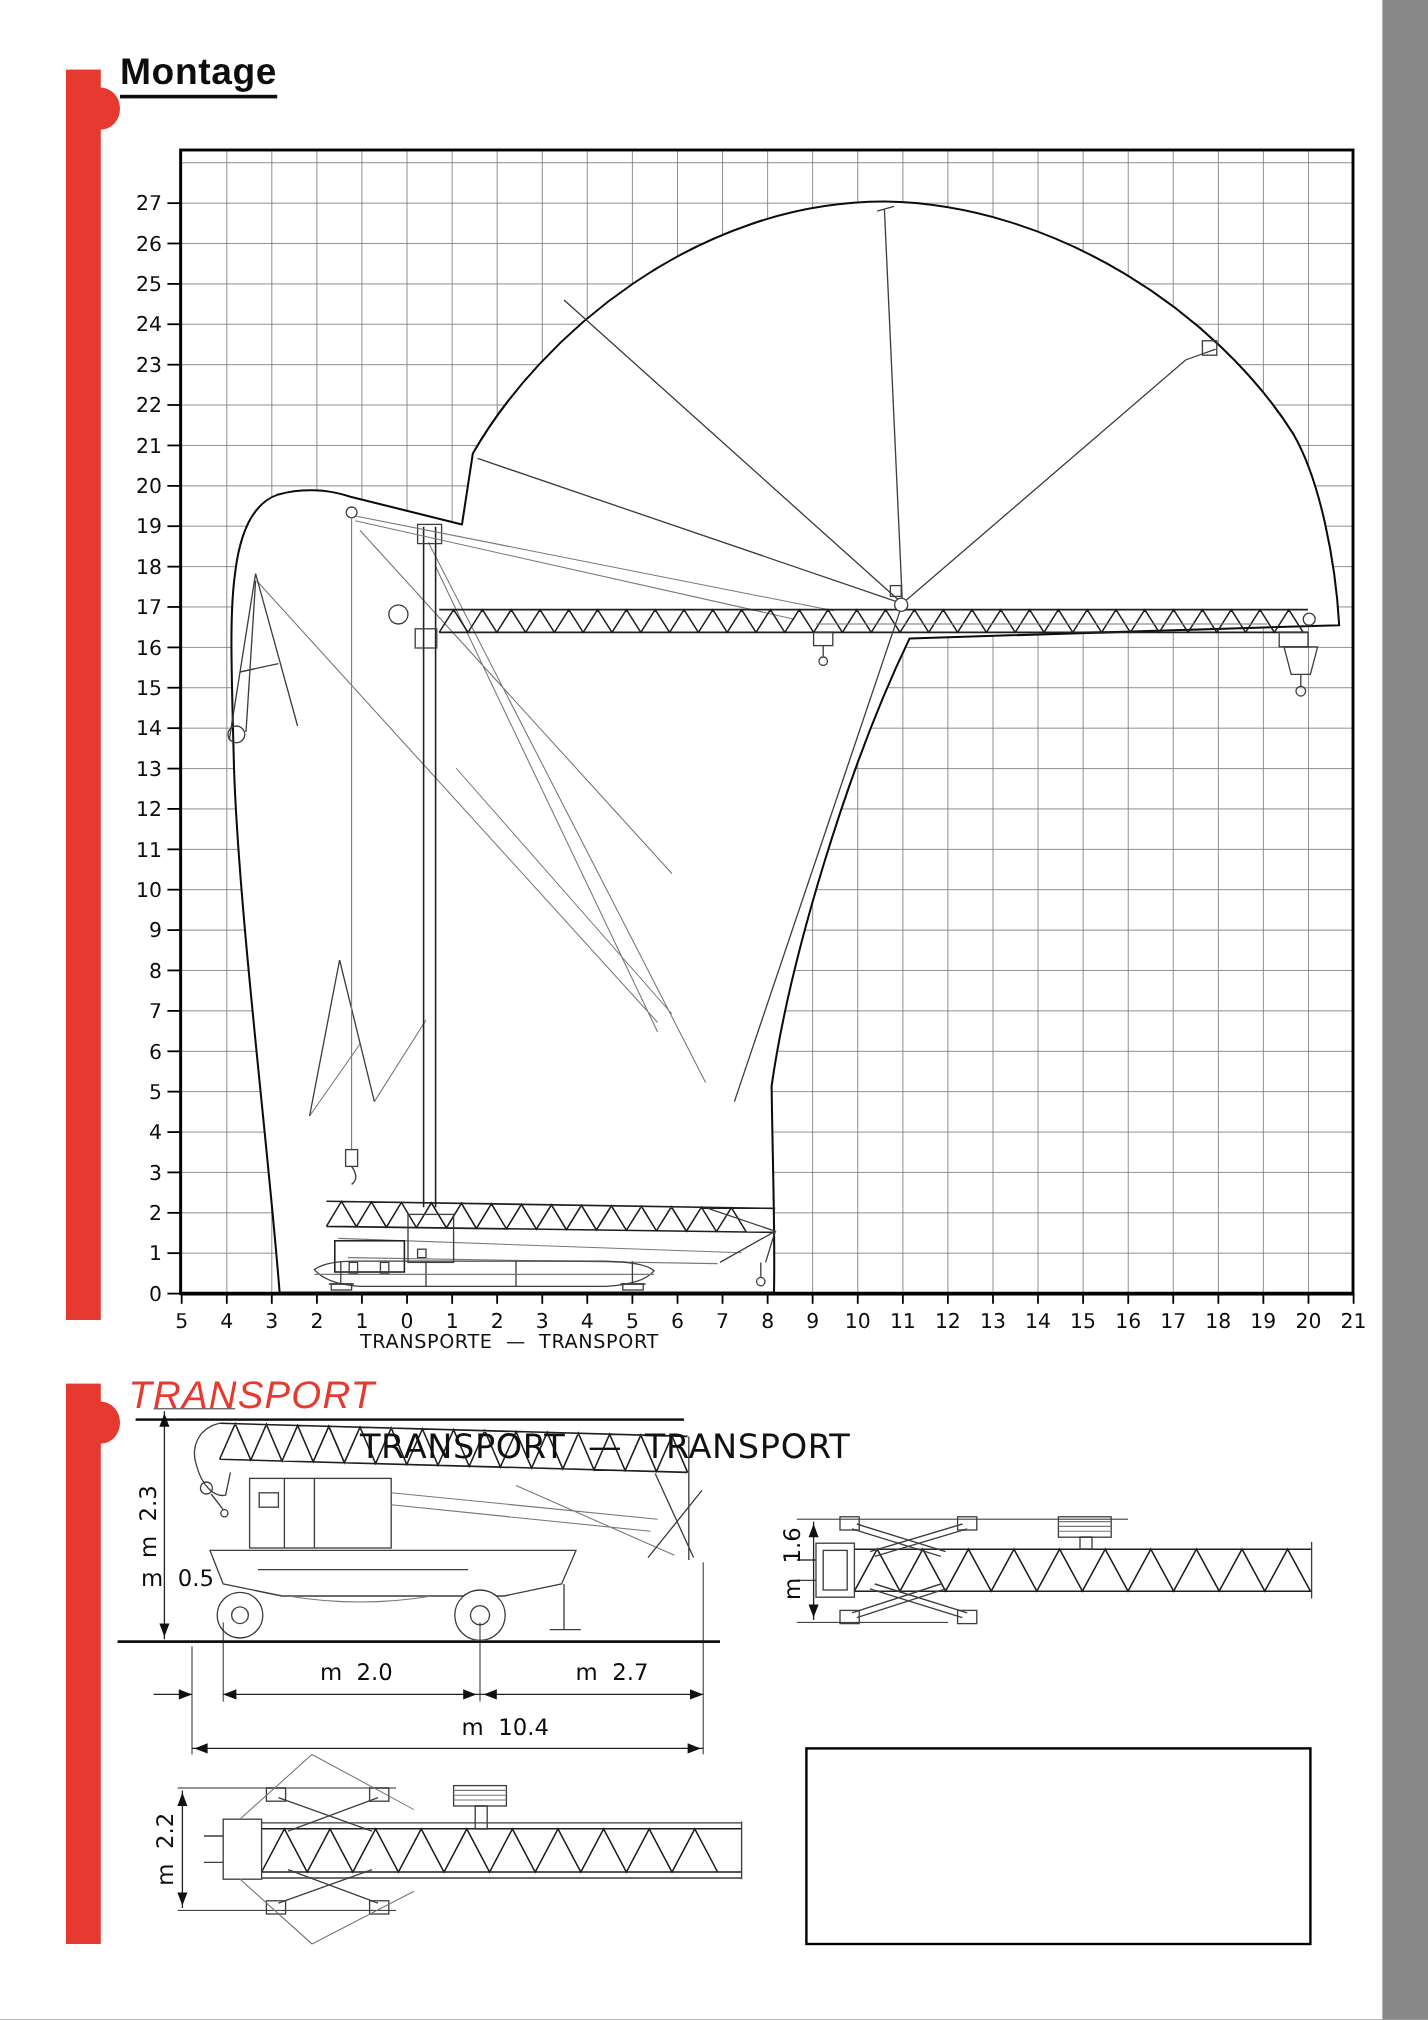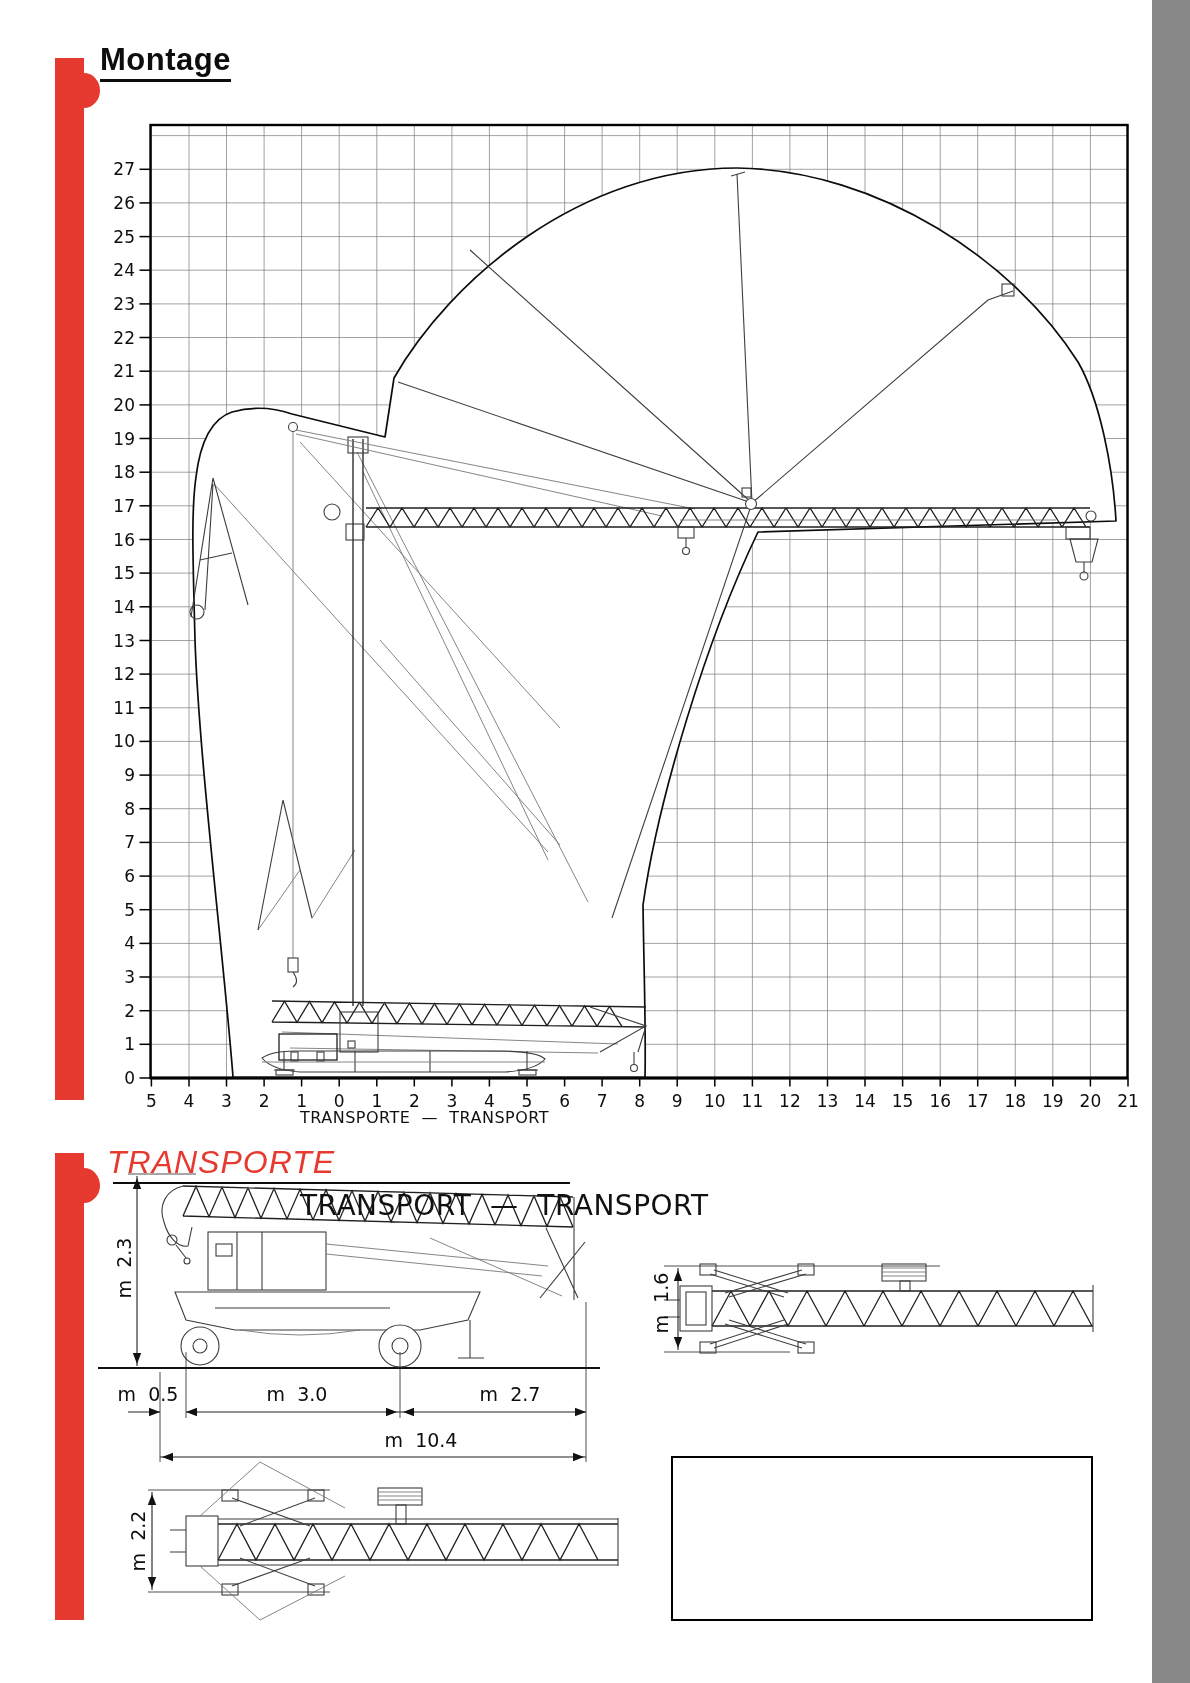--- a/index.html
+++ b/index.html
@@ -372,27 +372,27 @@
         <polygon points="586,1412 575,1407.8 575,1416.2" class="arr"></polygon>
         <polygon points="162,1457 173,1452.8 173,1461.2" class="arr"></polygon>
         <polygon points="584,1457 573,1452.8 573,1461.2" class="arr"></polygon>
         <polygon points="678,1270 673.8,1281 682.2,1281" class="arr"></polygon>
         <polygon points="678,1348 673.8,1337 682.2,1337" class="arr"></polygon>
         <polygon points="152,1494 147.8,1505 156.2,1505" class="arr"></polygon>
         <polygon points="152,1588 147.8,1577 156.2,1577" class="arr"></polygon>
       </g>
   </svg>
 
-  <div class="trasporto">TRANSPORTE</div>
+  <div class="trasporto">TRANSPORT</div>
   <div class="sub1">TRANSPORTE  —  TRANSPORT</div>
   <div class="hrline"></div>
   <div class="sub2">TRANSPORT  —  TRANSPORT</div>
 
   <div class="dimlbl rot" style="left:124px;top:1268px;">m  2.3</div>
-  <div class="dimlbl" style="left:148px;top:1394px;">m  0.5</div>
-  <div class="dimlbl" style="left:297px;top:1394px;">m  3.0</div>
+  <div class="dimlbl" style="left:148px;top:1316px;">m  0.5</div>
+  <div class="dimlbl" style="left:297px;top:1394px;">m  2.0</div>
   <div class="dimlbl" style="left:510px;top:1394px;">m  2.7</div>
   <div class="dimlbl" style="left:421px;top:1440px;">m  10.4</div>
   <div class="dimlbl rot" style="left:661px;top:1303px;">m  1.6</div>
   <div class="dimlbl rot" style="left:138px;top:1541px;">m  2.2</div>
 
   <div class="note-box"></div>
 </div>
 
 </body></html>

